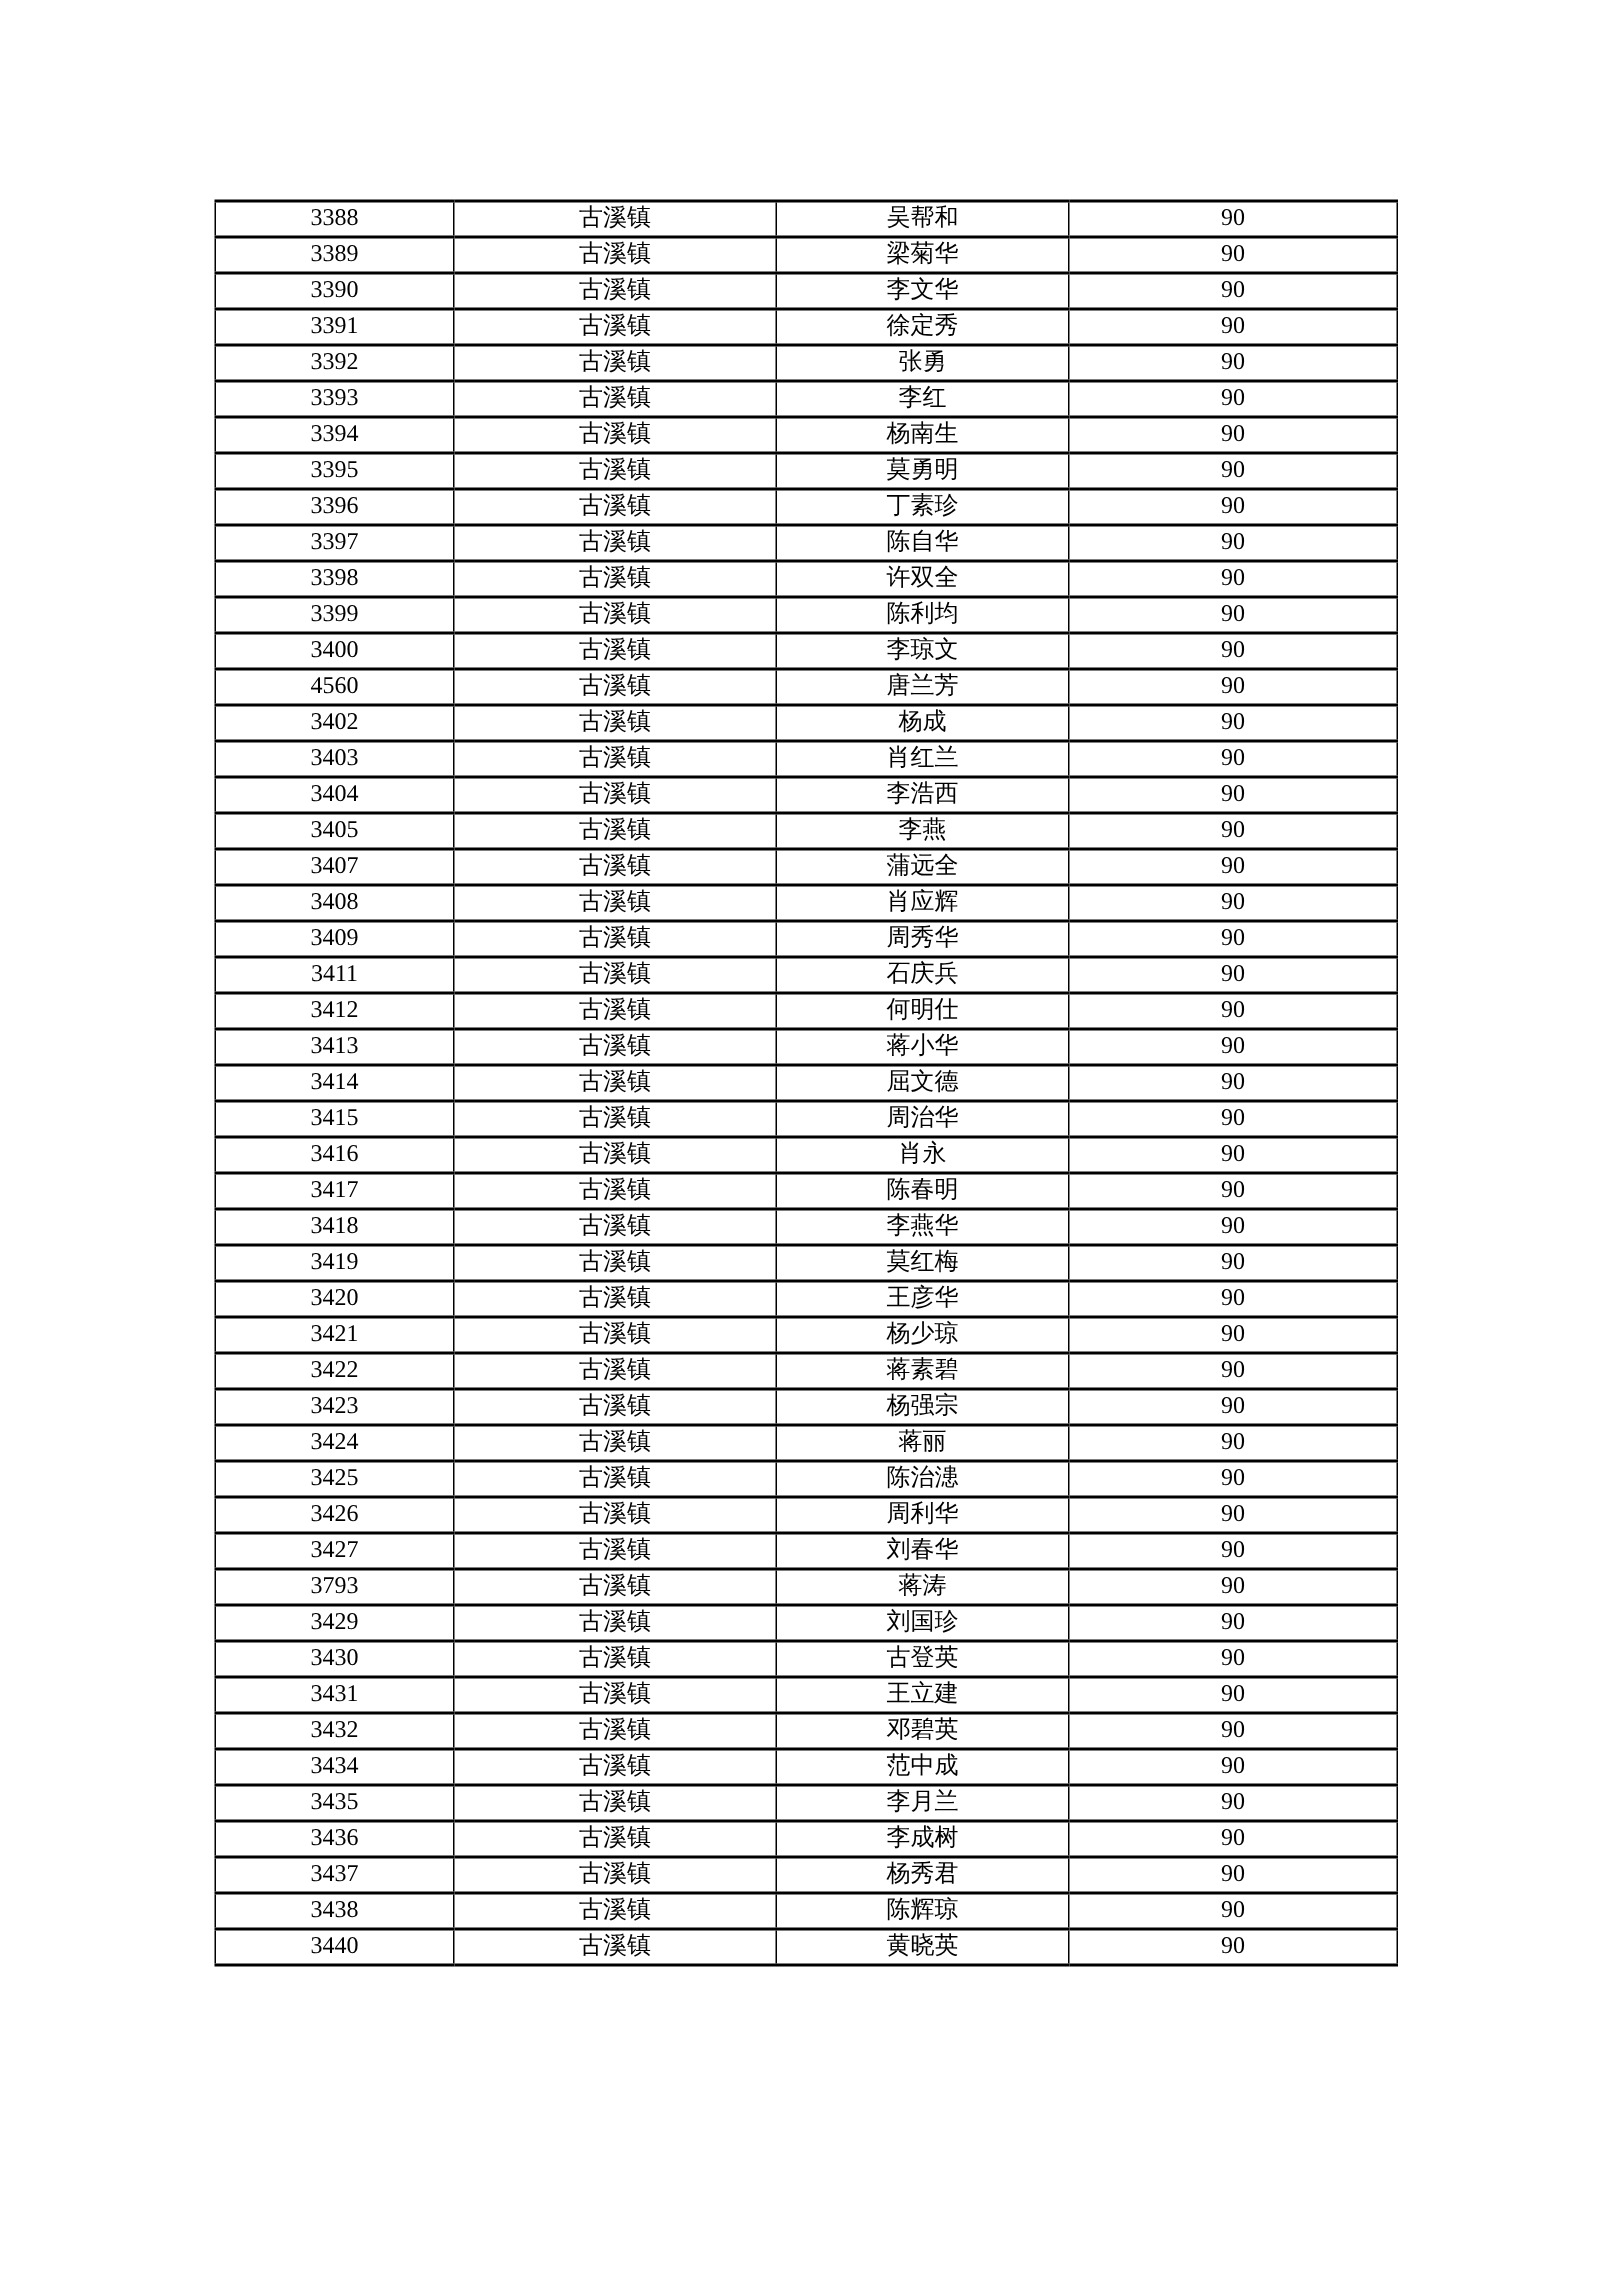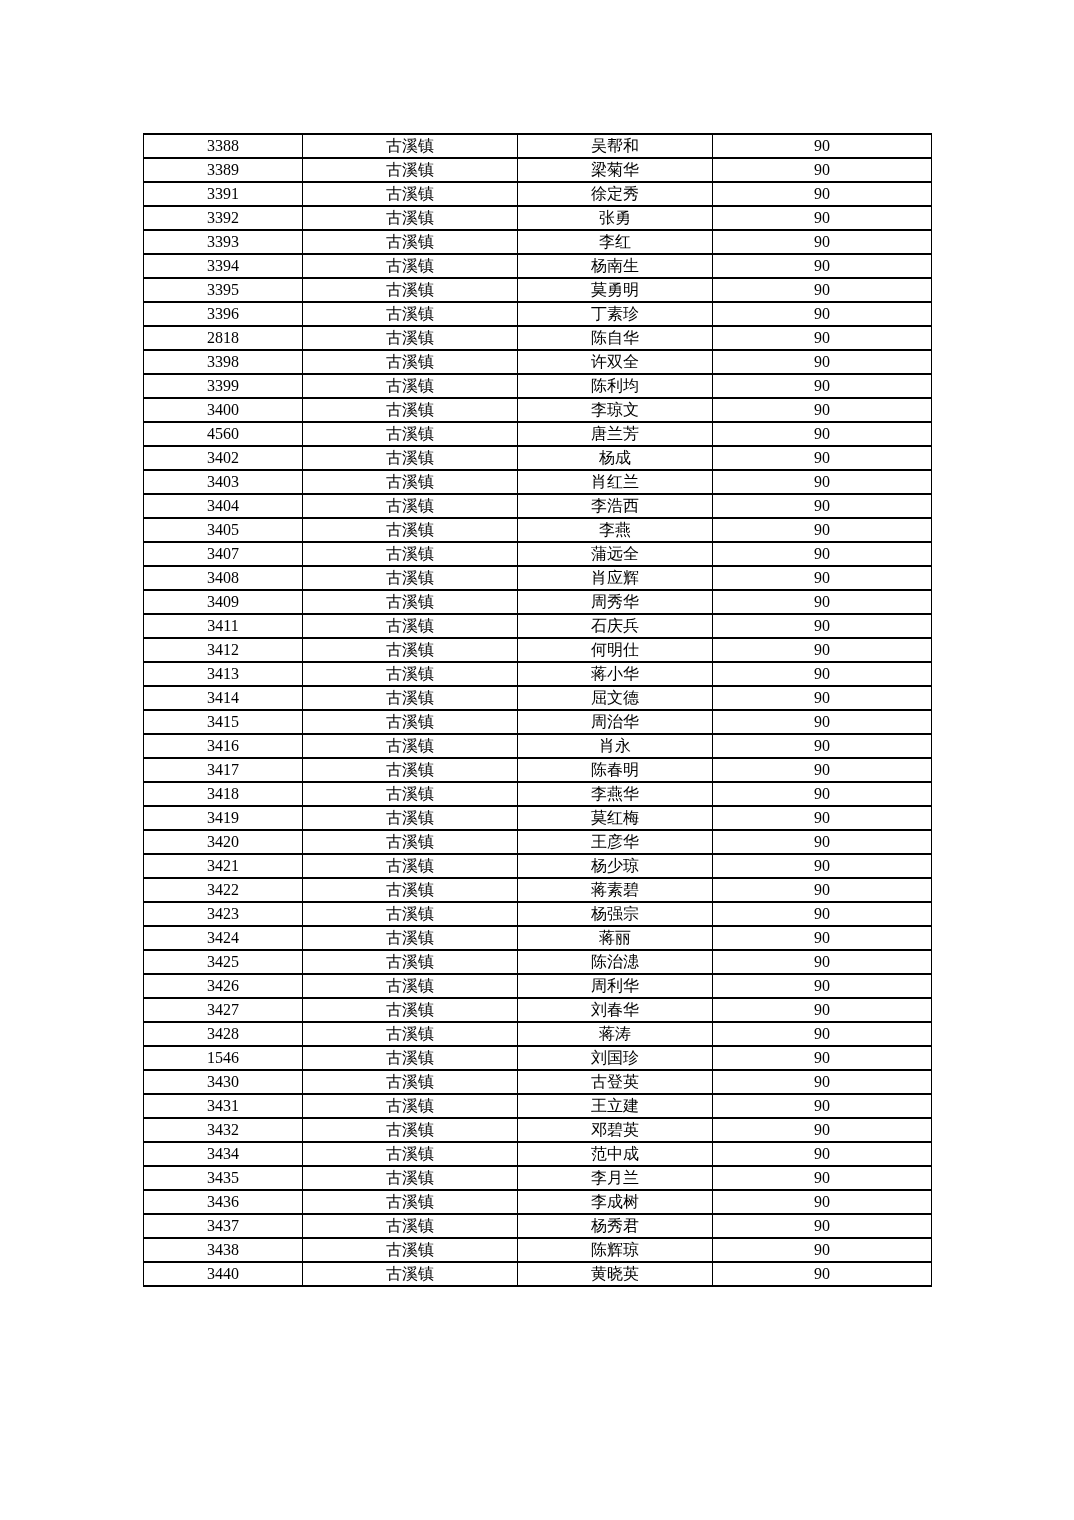--- a/index.html
+++ b/index.html
@@ -68,20 +68,26 @@
     <td>90</td>
   </tr>
 
   <tr>
     <td>3389</td>
     <td>古溪镇</td>
     <td>梁菊华</td>
     <td>90</td>
   </tr>
 
+  <tr>
+    <td>3390</td>
+    <td>古溪镇</td>
+    <td>李文华</td>
+    <td>90</td>
+  </tr>
 
   <tr>
     <td>3391</td>
     <td>古溪镇</td>
     <td>徐定秀</td>
     <td>90</td>
   </tr>
 
   <tr>
     <td>3392</td>
@@ -112,21 +118,21 @@
   </tr>
 
   <tr>
     <td>3396</td>
     <td>古溪镇</td>
     <td>丁素珍</td>
     <td>90</td>
   </tr>
 
   <tr>
-    <td>2818</td>
+    <td>3397</td>
     <td>古溪镇</td>
     <td>陈自华</td>
     <td>90</td>
   </tr>
 
   <tr>
     <td>3398</td>
     <td>古溪镇</td>
     <td>许双全</td>
     <td>90</td>
@@ -317,28 +323,28 @@
   </tr>
 
   <tr>
     <td>3427</td>
     <td>古溪镇</td>
     <td>刘春华</td>
     <td>90</td>
   </tr>
 
   <tr>
-    <td>3428</td>
+    <td>3793</td>
     <td>古溪镇</td>
     <td>蒋涛</td>
     <td>90</td>
   </tr>
 
   <tr>
-    <td>1546</td>
+    <td>3429</td>
     <td>古溪镇</td>
     <td>刘国珍</td>
     <td>90</td>
   </tr>
 
   <tr>
     <td>3430</td>
     <td>古溪镇</td>
     <td>古登英</td>
     <td>90</td>

